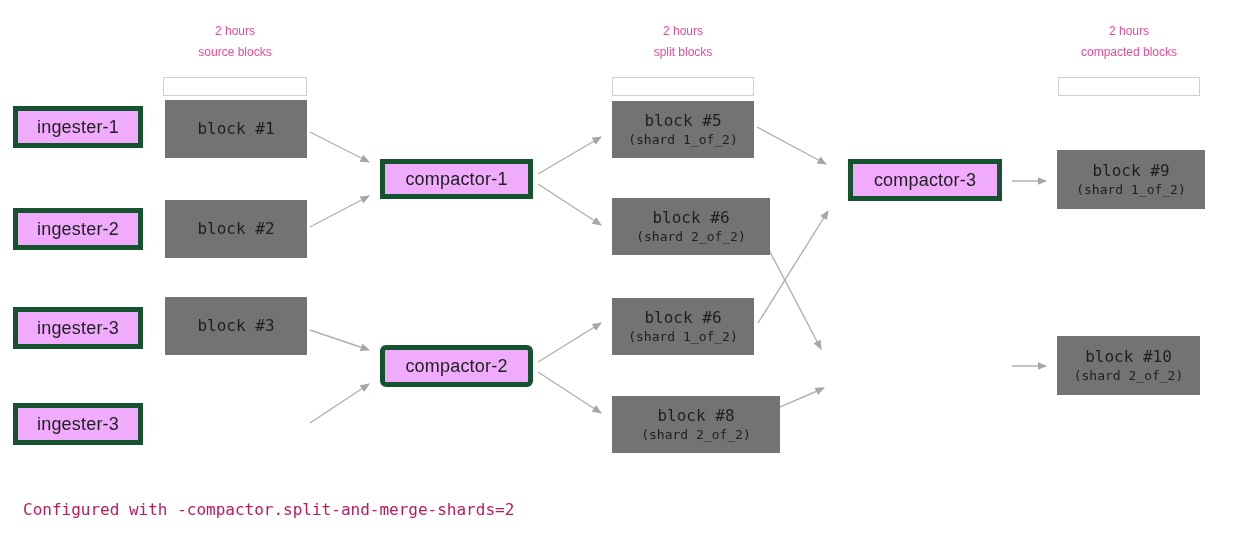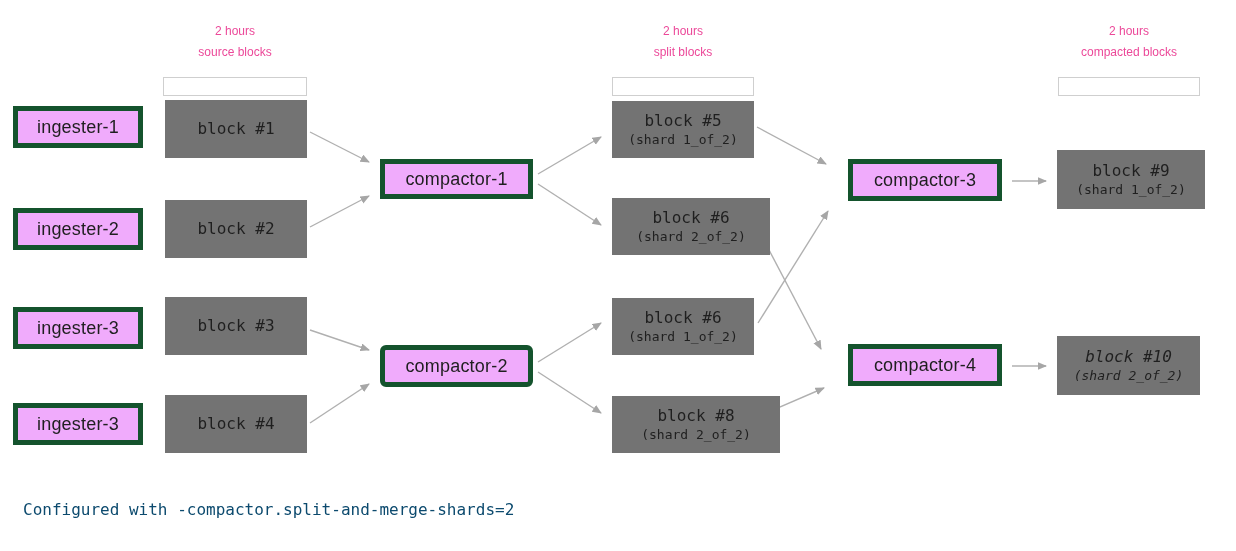--- a/index.html
+++ b/index.html
@@ -49,21 +49,21 @@
     text-align:center;
   }
   .block .title { font-size:16px; line-height:20px; }
   .block .shard { font-size:13px; line-height:16px; margin-top:1px; }
   #arrows { position:absolute; left:0; top:0; width:1236px; height:551px; }
   .footer {
     position:absolute;
     left:23px; top:500px;
     font-family:"DejaVu Sans Mono", monospace;
     font-size:16px;
-    color:#0c4a6e;
+    color:#be185d;
     white-space:pre;
   }
 </style>
 </head>
 <body>
 
 <div id="canvas">
 
   <svg id="arrows" viewBox="0 0 1236 551">
     <defs>
@@ -121,23 +121,20 @@
 
   <div class="block" style="left:165px; top:100px; width:142px; height:58px;">
     <span class="title">block #1</span>
   </div>
   <div class="block" style="left:165px; top:200px; width:142px; height:58px;">
     <span class="title">block #2</span>
   </div>
   <div class="block" style="left:165px; top:297px; width:142px; height:58px;">
     <span class="title">block #3</span>
   </div>
-  <div class="block" style="left:165px; top:395px; width:142px; height:58px;">
-    <span class="title">block #4</span>
-  </div>
 
   <div class="node" style="left:380px; top:159px; width:153px; height:40px;">
     <span>compactor-1</span>
   </div>
   <div class="node" style="left:380px; top:345px; width:153px; height:42px;border-radius:6px;">
     <span>compactor-2</span>
   </div>
 
   <div class="block" style="left:612px; top:101px; width:142px; height:57px;">
     <span class="title">block #5</span>
@@ -152,28 +149,25 @@
     <span class="shard">(shard 1_of_2)</span>
   </div>
   <div class="block" style="left:612px; top:396px; width:168px; height:57px;">
     <span class="title">block #8</span>
     <span class="shard">(shard 2_of_2)</span>
   </div>
 
   <div class="node" style="left:848px; top:159px; width:154px; height:42px;">
     <span>compactor-3</span>
   </div>
-  <div class="node" style="left:848px; top:344px; width:154px; height:42px;">
-    <span>compactor-4</span>
-  </div>
 
   <div class="block" style="left:1057px; top:150px; width:148px; height:59px;">
     <span class="title">block #9</span>
     <span class="shard">(shard 1_of_2)</span>
   </div>
-  <div class="block" style="left:1057px; top:336px; width:143px; height:59px;font-style:italic;">
+  <div class="block" style="left:1057px; top:336px; width:143px; height:59px;">
     <span class="title">block #10</span>
     <span class="shard">(shard 2_of_2)</span>
   </div>
 
   <div class="footer">Configured with -compactor.split-and-merge-shards=2</div>
 
 </div>
 
 </body></html>

